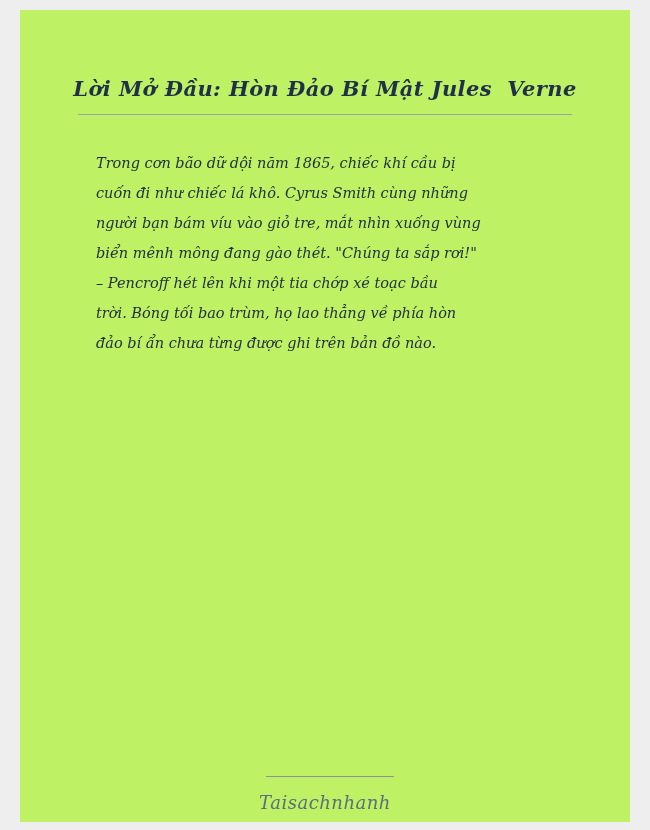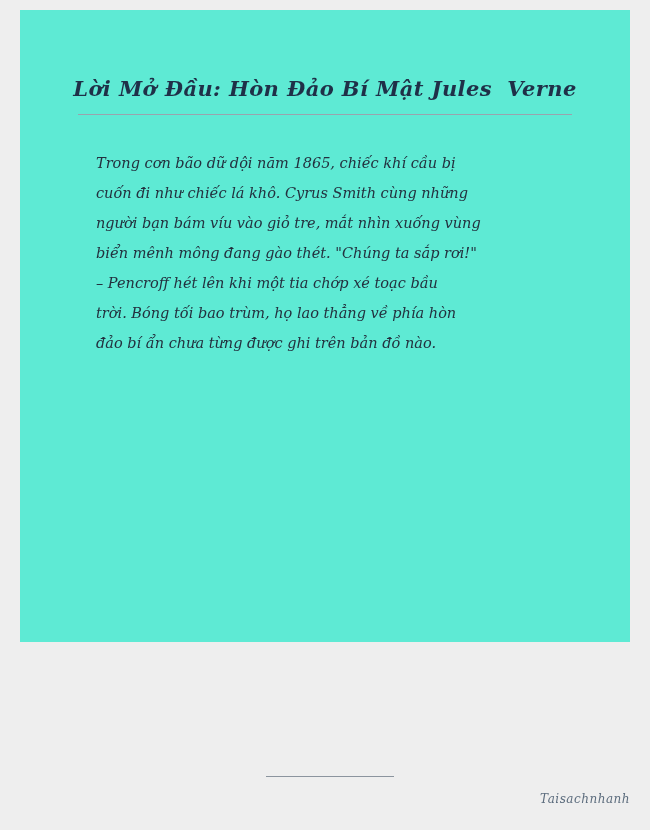--- a/index.html
+++ b/index.html
@@ -11,22 +11,22 @@
     height: 830px;
     background: #eeeeee;
     font-family: "DejaVu Serif", serif;
     overflow: hidden;
   }
   .page {
     position: absolute;
     left: 20px;
     top: 10px;
     width: 610px;
-    height: 632px;
-    background: #5eead4;
+    height: 812px;
+    background: #bef264;
     box-sizing: border-box;
   }
   .doc-title {
     position: absolute;
     left: 0;
     top: 66px;
     width: 610px;
     text-align: center;
     font-family: "DejaVu Serif", serif;
     font-style: italic;
@@ -63,24 +63,24 @@
     top: 766px;
     width: 128px;
     height: 1px;
     background: #8b949e;
   }
   .footer-text {
     position: absolute;
     left: 0;
     top: 782px;
     width: 610px;
-    text-align: right;
+    text-align: center;
     font-family: "DejaVu Serif", serif;
     font-style: italic;
-    font-size: 12px;
+    font-size: 18px;
     color: #5d6d7e;
     letter-spacing: 0.5px;
   }
 </style>
 </head>
 <body>
 
 <div class="page">
 
   <div class="doc-title">Lời Mở Đầu: Hòn Đảo Bí Mật Jules  Verne</div>

